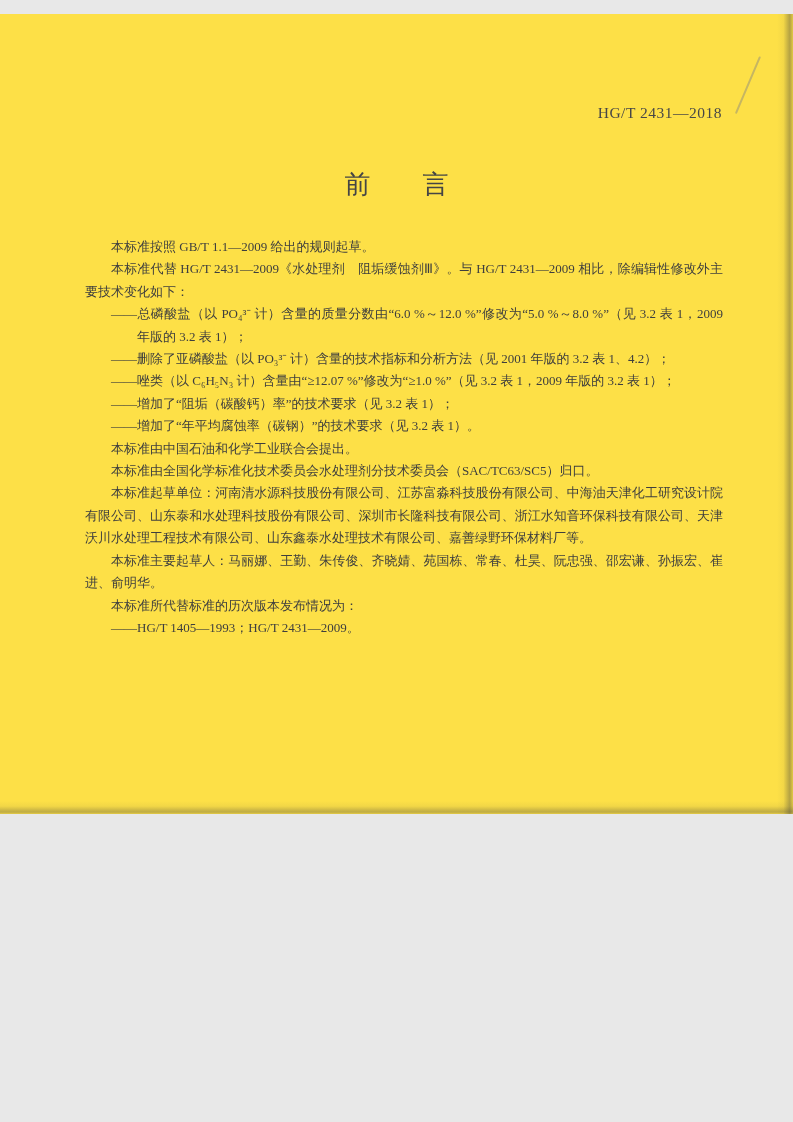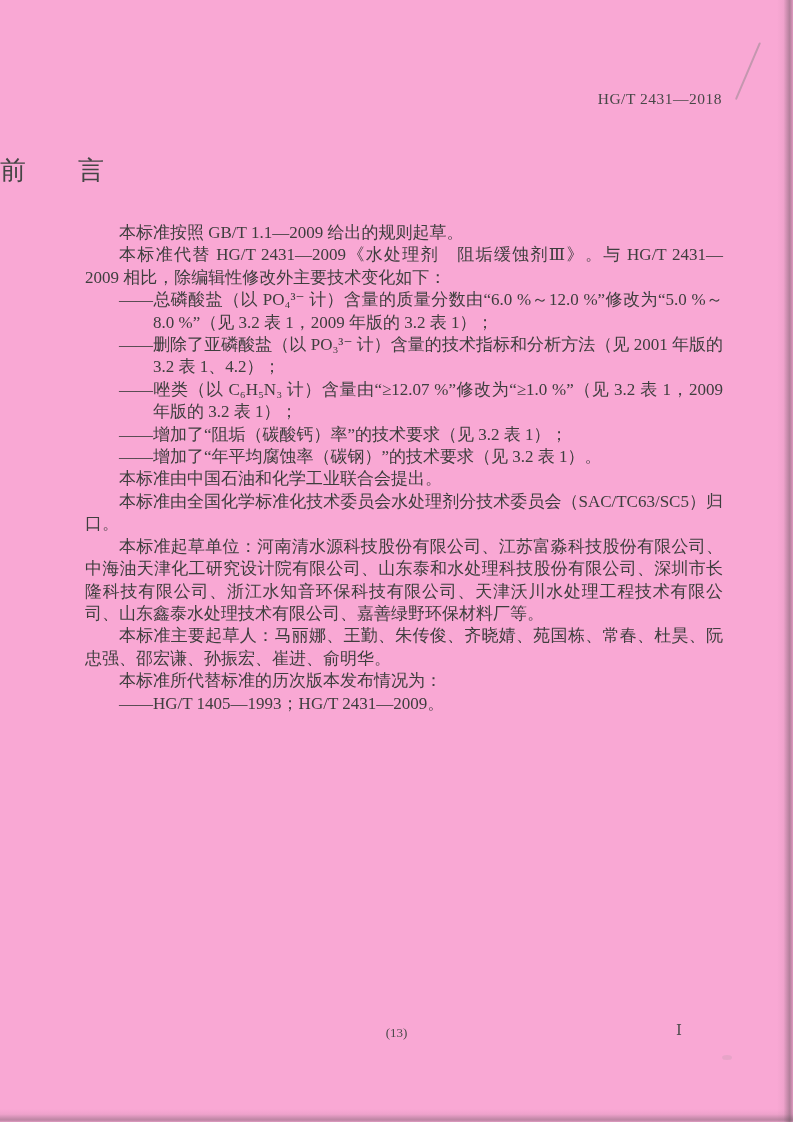--- a/index.html
+++ b/index.html
@@ -1,22 +1,22 @@
 <!DOCTYPE html>
 <html><head>
 <meta charset="utf-8">
 <style>
   * { margin: 0; padding: 0; box-sizing: border-box; }
   html, body { background: #e8e8e8; }
   .page {
     position: relative;
     width: 793px;
-    height: 1122px;
-    margin: 0 auto;
-    background: #f9a8d4;
+    height: 800px;
+    margin: 14px auto;
+    background: #fde047;
     overflow: hidden;
     color: #3e3e3e;
     font-family: "Liberation Serif", "DejaVu Serif", serif;
   }
   
   .scan-edge-right {
     position: absolute; top: 0; right: 0; width: 16px; height: 100%;
     background: linear-gradient(to right,
       rgba(60,60,60,0) 0%,
       rgba(60,60,60,0.05) 40%,
@@ -51,33 +51,34 @@
   .doc-number {
     position: absolute;
     top: 90px; right: 71px;
     font-size: 15.5px;
     letter-spacing: 0.5px;
     color: #474747;
   }
   .page-title {
     position: absolute;
     top: 153px; left: 0; width: 100%;
-    text-align: left;
+    text-align: center;
     font-family: "Liberation Sans", "DejaVu Sans", sans-serif;
     font-size: 26px;
     font-weight: 500;
     color: #454545;
   }
   .body-content {
     position: absolute;
     top: 222px; left: 85px; width: 638px;
-    font-size: 17px;
+    font-size: 13px;
     line-height: 22.4px;
     text-align: justify;
     color: #3e3e3e;
+    font-family: Liberation Serif, serif;
   }
   .para { text-indent: 2em; }
   .change-item { padding-left: 4em; text-indent: -2em; }
   .history-line { text-indent: 2em; }
 
   .footer-center {
     position: absolute; top: 1025px; left: 0; width: 100%;
     text-align: center; font-size: 13px; color: #4a4a4a;
   }
   .footer-page-num {

